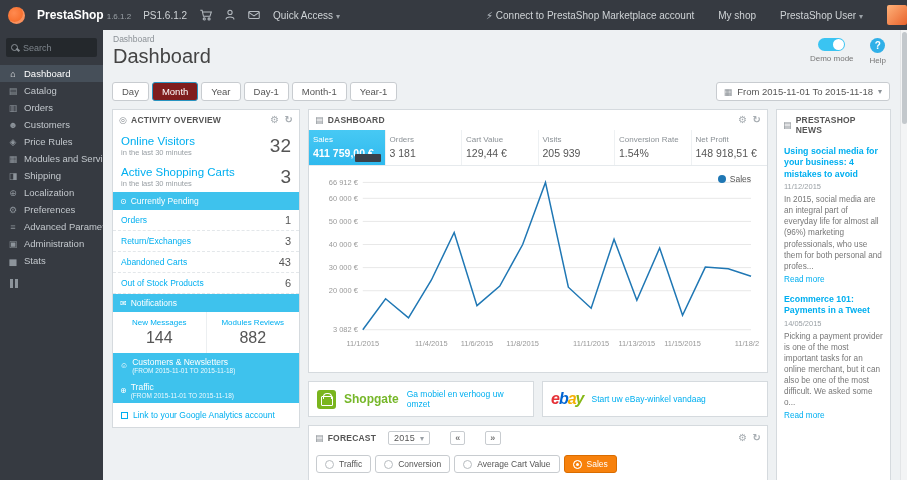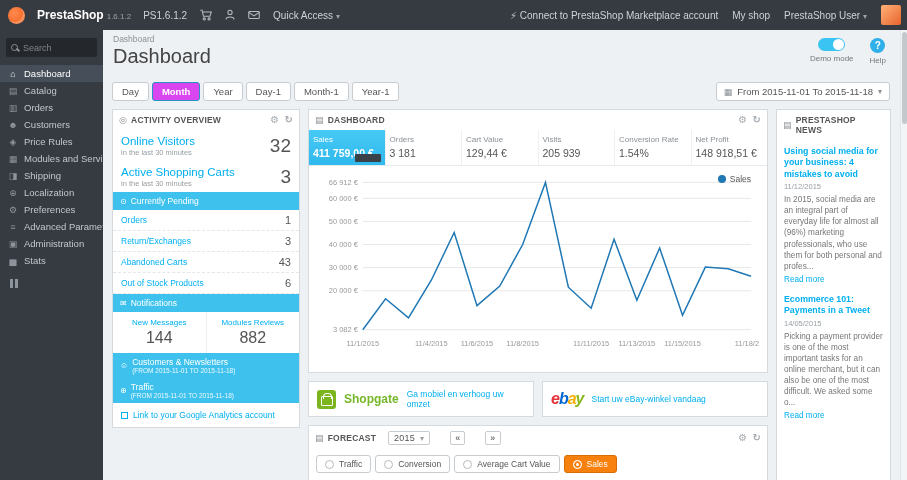--- a/index.html
+++ b/index.html
@@ -3,21 +3,21 @@
 <meta charset="utf-8">
 <style>
   * { margin:0; padding:0; box-sizing:border-box; }
   html,body { width:907px; height:480px; overflow:hidden; }
   body { font-family:"Liberation Sans","DejaVu Sans",sans-serif; background:#eef1f3; font-size:11px; color:#555; }
   .app { position:relative; width:907px; height:480px; overflow:hidden; }
 
   
   .topbar { position:absolute; top:0; left:0; right:0; height:30px; background:#363a41; display:flex; align-items:center; justify-content:space-between; z-index:10; }
   .tb-left { display:flex; align-items:center; gap:12px; padding-left:8px; }
-  .tb-right { display:flex; align-items:center; gap:14px; padding-right:6px; }
+  .tb-right { display:flex; align-items:center; gap:24px; padding-right:0; }
   .logo-circle { width:17px; height:17px; border-radius:50%; background:radial-gradient(circle at 35% 35%, #ff8a50, #f25e17); display:inline-block; box-shadow:inset -2px -2px 0 rgba(255,255,255,.25); }
   .brand-wrap { display:flex; align-items:baseline; gap:3px; }
   .brand { color:#fff; font-size:12px; font-weight:bold; }
   .brand-ver { color:#9aa0a6; font-size:8px; }
   .shop-name { color:#cfd3d6; font-size:10px; cursor:pointer; }
   .tb-icons { display:flex; align-items:center; gap:10px; }
   .tb-icon { width:14px; height:14px; display:inline-block; cursor:pointer; }
   .tb-icon svg { width:14px; height:14px; stroke:#b6bcc2; fill:none; stroke-width:1.2; }
   .tb-link { color:#cfd3d6; font-size:10px; cursor:pointer; white-space:nowrap; }
   .tb-caret { color:#9aa0a6; font-size:8px; }
@@ -49,21 +49,21 @@
   .tool-stack { display:flex; flex-direction:column; align-items:center; gap:3px; }
   .toggle { width:27px; height:13px; border-radius:7px; background:#3ac4f2; position:relative; cursor:pointer; }
   .toggle::after { content:""; position:absolute; right:1px; top:1px; width:11px; height:11px; border-radius:50%; background:#fff; }
   .help-circle { width:15px; height:15px; border-radius:50%; background:#30b0e8; color:#fff; font-size:10px; font-weight:bold; text-align:center; line-height:15px; cursor:pointer; }
   .tool-label { font-size:8px; color:#777; }
 
   
   .filter-row { display:flex; align-items:center; margin:4px 10px 8px 9px; }
   .fbtns { display:flex; gap:3px; }
   .fbtn { font-size:9.5px; color:#555; background:#fff; border:1px solid #c8ccd0; border-radius:3px; padding:3px 9px; cursor:pointer; font-family:inherit; }
-  .fbtn.active { background:#d946ef; border-color:#2794c1; color:#fff;font-weight:bold; }
+  .fbtn.active { background:#7f1d1d; border-color:#2794c1; color:#fff; }
   .date-range { margin-left:auto; background:#fff; border:1px solid #c8ccd0; border-radius:3px; padding:3px 7px; font-size:9.5px; color:#555; display:flex; align-items:center; gap:5px; cursor:pointer; }
   .cal-icon { color:#8b9196; font-size:9px; }
   .dr-caret { color:#8b9196; font-size:8px; }
 
   
   .columns { display:flex; gap:8px; padding:0 9px; align-items:flex-start; }
   .col-activity { width:188px; flex:none; }
   .col-dash { width:460px; flex:none; }
   .col-news { flex:1; min-width:0; }
 

